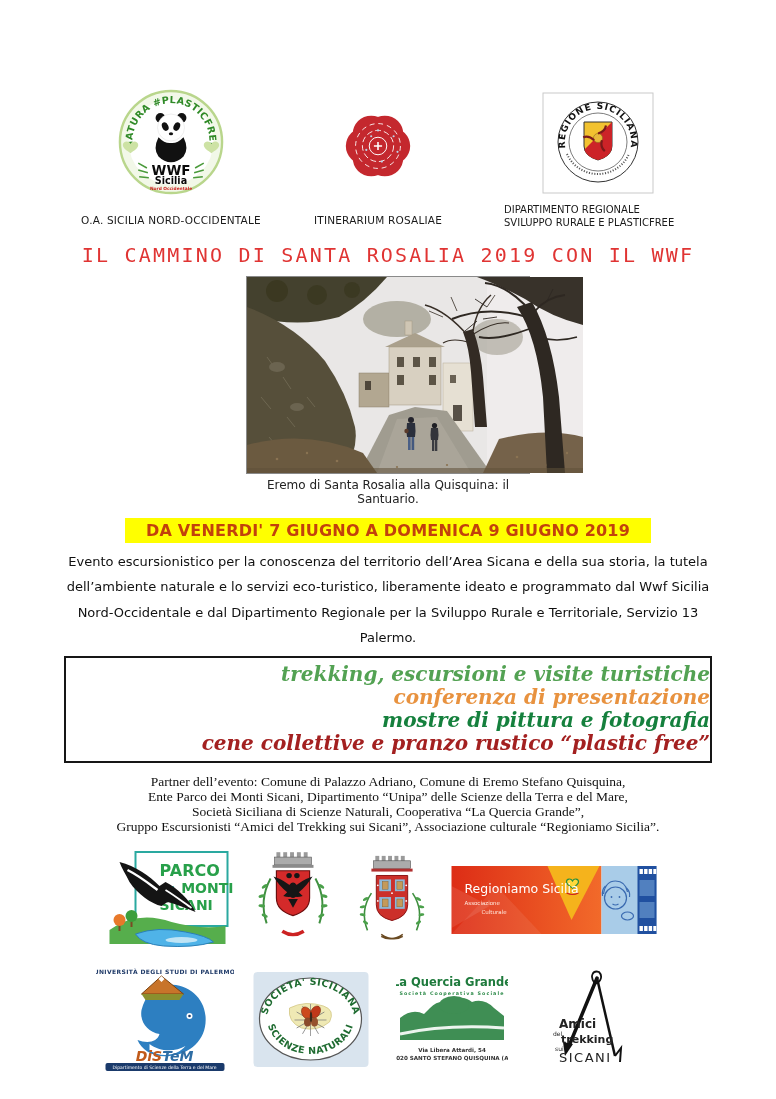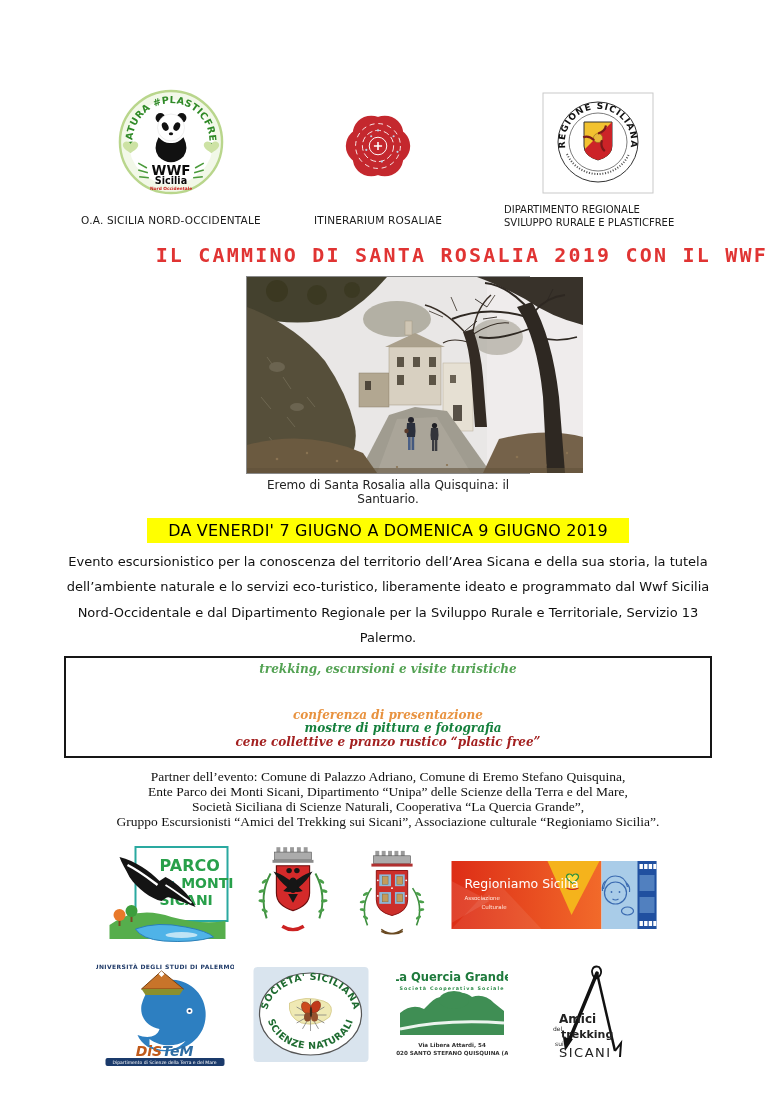--- a/index.html
+++ b/index.html
@@ -6,37 +6,37 @@
   .page{position:relative;width:776px;height:1099px;background:#fff;overflow:hidden;
         font-family:"DejaVu Sans",sans-serif;color:#111;}
   
   .header{display:flex;justify-content:space-between;padding:88px 60px 0 66px;}
   .hcol{display:flex;flex-direction:column;align-items:center;}
   .hcol .logo-box{height:108px;display:flex;align-items:flex-end;justify-content:center;}
   .hcol1{width:210px;} .hcol2{width:170px;} .hcol3{width:236px;}
   .hcaption{margin-top:18px;font-size:10.5px;color:#1a1a1a;text-align:center;letter-spacing:0.2px;}
   .hcaption3{margin-top:7px;font-size:10px;color:#1a1a1a;text-align:left;line-height:1.3;align-self:flex-start;padding-left:24px;}
   
-  .title{margin:14px 8px 0;text-align:right;font-family:"DejaVu Sans Mono","Liberation Mono",monospace;
-         font-weight:bold;font-size:20px;letter-spacing:2.2px;color:#e03433;white-space:nowrap;}
+  .title{margin:14px 0 0;text-align:center;font-family:"DejaVu Sans Mono","Liberation Mono",monospace;
+         font-weight:normal;font-size:20px;letter-spacing:2.2px;color:#e03433;white-space:nowrap;}
   
   .photo-fig{margin:9px auto 0;width:284px;}
   .photo-frame{border:1px solid #8a8a8a;line-height:0;background:#ddd;}
   .photo-caption{font-size:12px;color:#222;text-align:center;margin-top:4px;line-height:1.2;}
   
   .date-row{text-align:center;margin-top:11px;}
-  .date-banner{display:inline-block;background:#ffff00;color:#000000;font-weight:normal;
+  .date-banner{display:inline-block;background:#ffff00;color:#c2410c;font-weight:bold;
                font-size:16px;padding:3px 21px;letter-spacing:0.2px;}
   
   .intro{margin:9px auto 0;width:690px;text-align:center;font-size:13px;line-height:1.5;color:#101010;}
   .intro span{display:block;width:-moz-fit-content;width:fit-content;margin:6px auto;white-space:nowrap;}
   
   .events-box{width:644px;margin:8px auto 0;border:2px solid #161616;padding:5px 0 6px;background:#fff;}
-  .event-line{text-align:center;font-family:"DejaVu Serif","Liberation Serif",serif;
-              font-style:italic;font-weight:bold;font-size:12px;line-height:1.15;}
+  .event-line{text-align:right;font-family:"DejaVu Serif","Liberation Serif",serif;
+              font-style:italic;font-weight:bold;font-size:20px;line-height:1.15;}
   
   .partners{margin:11px auto 0;text-align:center;font-family:"Liberation Serif",serif;
             font-size:13.5px;line-height:1.12;color:#111;}
   .partners span{display:block;white-space:nowrap;}
   
   .logo-row1{display:flex;align-items:center;margin:12px 0 0 100px;}
   .logo-row1 .li{flex:0 0 auto;}
   .lr1-a{margin-right:20px;} .lr1-b{margin-right:22px;} .lr1-c{margin-right:22px;}
   .logo-row2{display:flex;align-items:flex-start;margin:6px 0 0 96px;}
   .lr2-a{margin-right:18px;} .lr2-b{margin-right:26px;margin-top:8px;} .lr2-c{margin-right:30px;margin-top:8px;}
@@ -243,21 +243,21 @@
 
   <p class="intro">
     <span>Evento escursionistico per la conoscenza del territorio dell’Area Sicana e della sua storia, la tutela</span>
     <span>dell’ambiente naturale e lo servizi eco-turistico, liberamente ideato e programmato dal Wwf Sicilia</span>
     <span>Nord-Occidentale e dal Dipartimento Regionale per la Sviluppo Rurale e Territoriale, Servizio 13</span>
     <span>Palermo.</span>
   </p>
 
   <div class="events-box">
     <div class="event-line" style="color: rgb(83, 162, 83);">trekking, escursioni e visite turistiche</div>
-    <div class="event-line" style="color: rgb(232, 146, 63); margin-top: 32px;">conferenza di presentazione</div>
+    <div class="event-line" style="color: rgb(232, 146, 63);">conferenza di presentazione</div>
     <div class="event-line" style="color: #15803d; padding-left: 30px;">mostre di pittura e fotografia</div>
     <div class="event-line" style="color: rgb(163, 32, 32);">cene collettive e pranzo rustico “plastic free”</div>
   </div>
 
   <p class="partners">
     <span>Partner dell’evento: Comune di Palazzo Adriano, Comune di Eremo Stefano Quisquina,</span>
     <span>Ente Parco dei Monti Sicani, Dipartimento “Unipa” delle Scienze della Terra e del Mare,</span>
     <span>Società Siciliana di Scienze Naturali, Cooperativa “La Quercia Grande”,</span>
     <span>Gruppo Escursionisti “Amici del Trekking sui Sicani”, Associazione culturale “Regioniamo Sicilia”.</span>
   </p>

